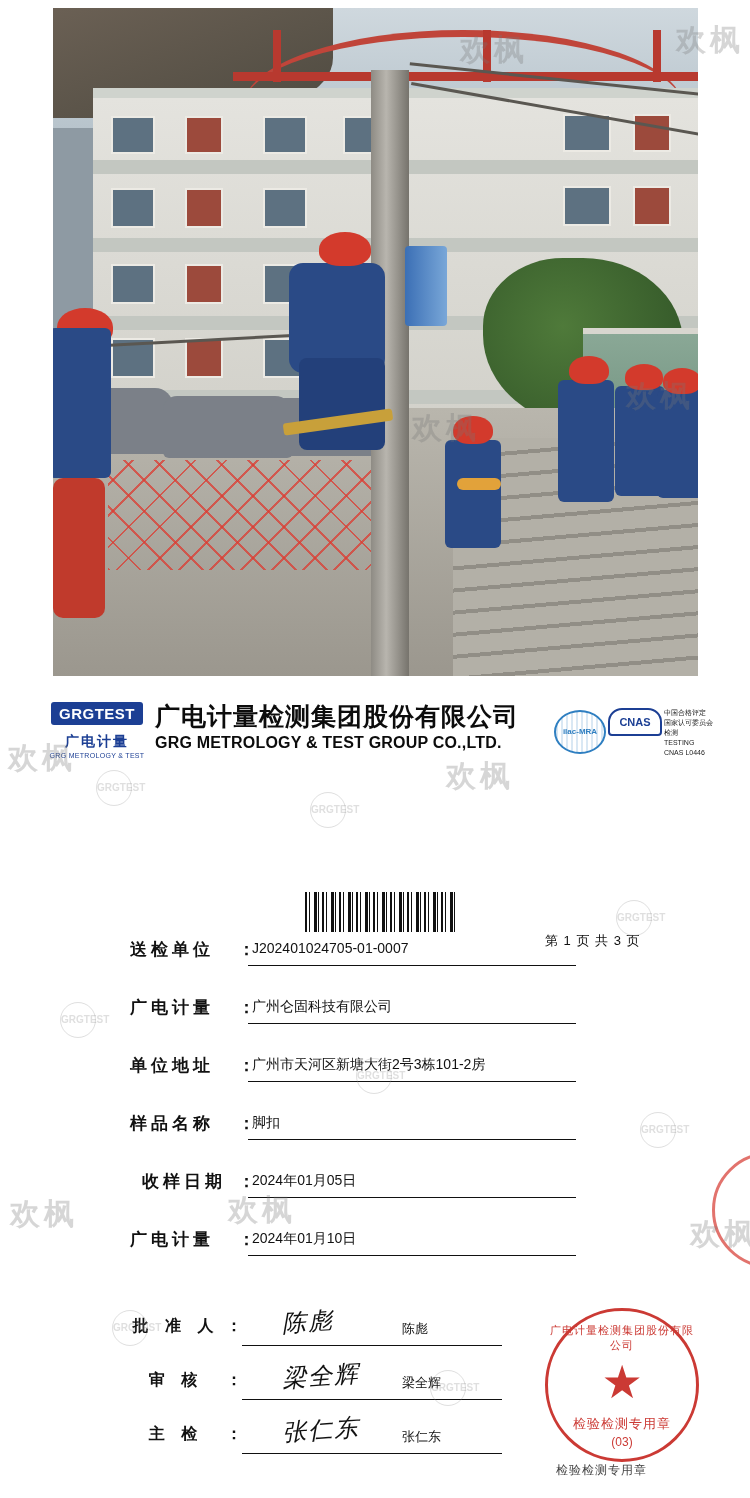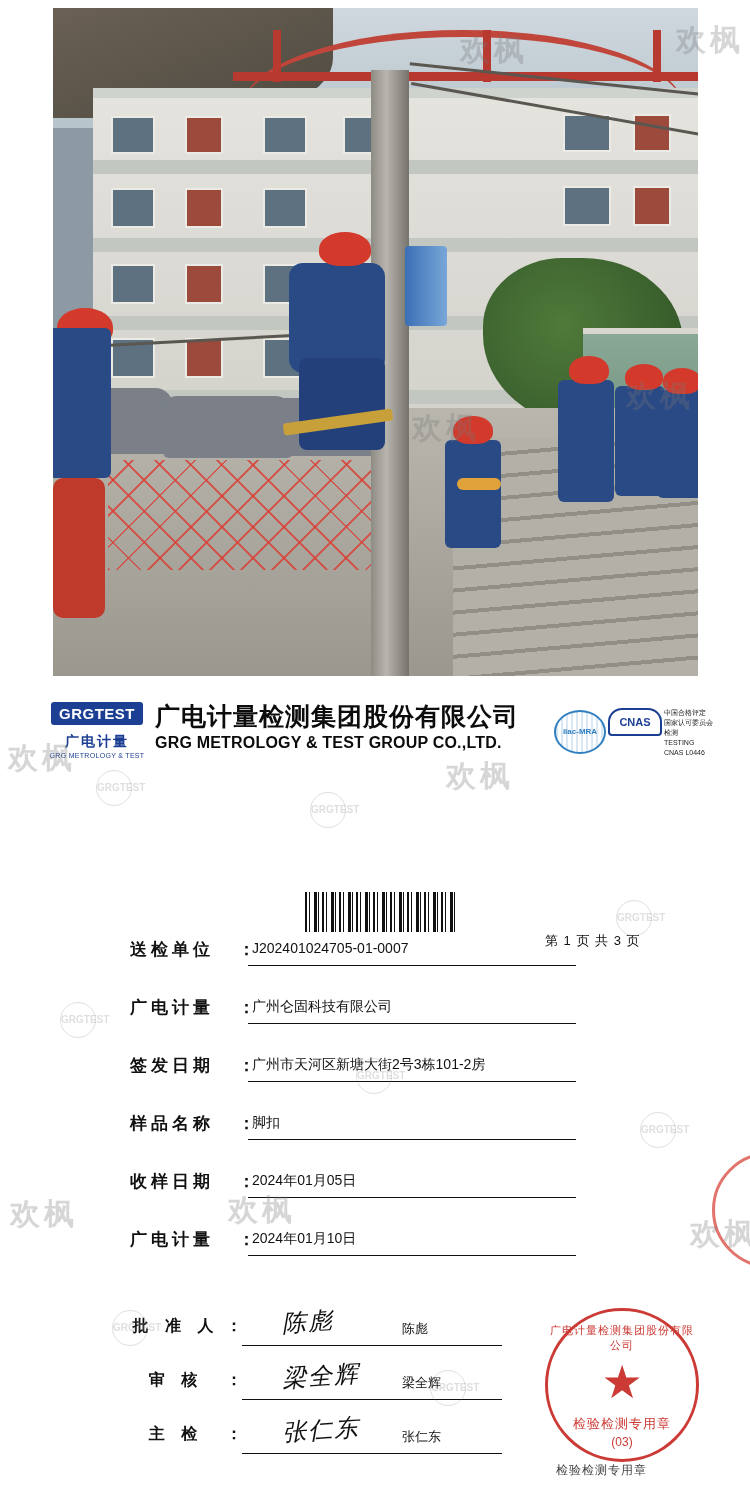--- a/index.html
+++ b/index.html
@@ -471,34 +471,34 @@
   <div class="page-no">第 1 页 共 3 页</div>
 
   <div class="field" style="top:306px;">
     <div class="field-label">广电计量</div>
     <div class="field-colon">：</div>
     <div class="field-value">广州仑固科技有限公司</div>
     <div class="field-line"></div>
   </div>
 
   <div class="field" style="top:364px;">
-    <div class="field-label">签发日期</div>
+    <div class="field-label">单位地址</div>
     <div class="field-colon">：</div>
     <div class="field-value">广州市天河区新塘大街2号3栋101-2房</div>
     <div class="field-line"></div>
   </div>
 
   <div class="field" style="top:422px;">
     <div class="field-label">样品名称</div>
     <div class="field-colon">：</div>
     <div class="field-value">脚扣</div>
     <div class="field-line"></div>
   </div>
 
-  <div class="field" style="top:480px;">
+  <div class="field" style="top:480px;text-align:center;">
     <div class="field-label">收样日期</div>
     <div class="field-colon">：</div>
     <div class="field-value">2024年01月05日</div>
     <div class="field-line"></div>
   </div>
 
   <div class="field" style="top:538px;">
     <div class="field-label">广电计量</div>
     <div class="field-colon">：</div>
     <div class="field-value">2024年01月10日</div>

